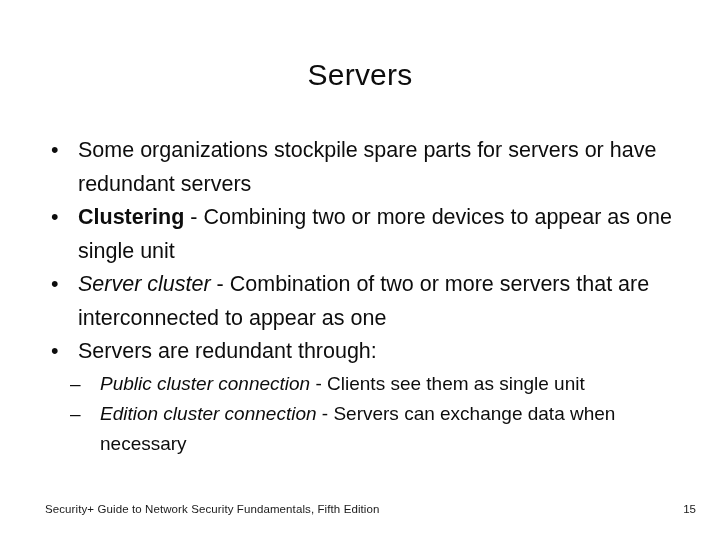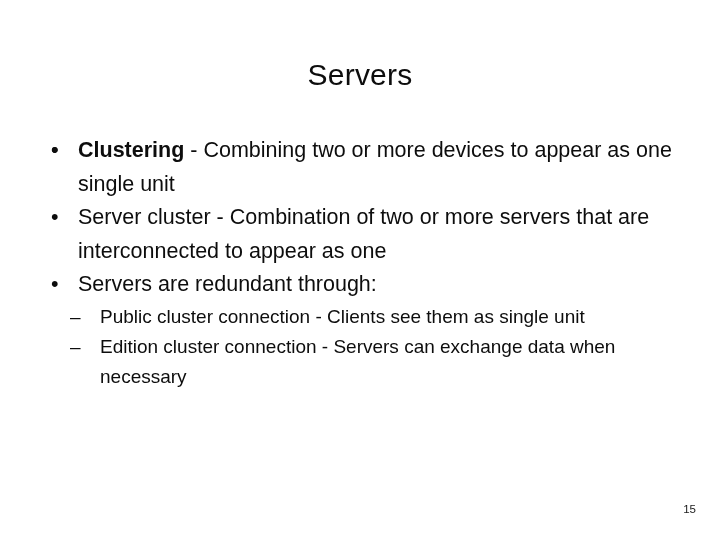--- a/index.html
+++ b/index.html
@@ -81,21 +81,21 @@
   li.bullet2 > .marker {
     position: absolute;
     left: 0px;
     top: 0;
     font-size: 19px;
     line-height: 30px;
     color: #0d0d0d;
   }
 
   .b { font-weight: 700; text-align: right; }
-  .i { }
+  .i { font-style: italic; }
 
   
   .footer-text {
     position: absolute;
     left: 45px;
     top: 502px;
     font-size: 11.5px;
     line-height: 14px;
     color: #1a1a1a;
     letter-spacing: 0.1px;
@@ -115,21 +115,21 @@
 
 <div class="slide">
 
   <div class="slide-title">Servers</div>
 
   <div class="body-block">
 
     <ul class="level1">
 
       <li class="bullet1">
-        <span class="marker">•</span><span class="b"></span>
+        <span class="marker">•</span><span class="b"></span><span>Some organizations stockpile spare parts for servers or have redundant servers</span>
       </li>
 
       <li class="bullet1">
         <span class="marker">•</span><span class="b">Clustering</span><span> - Combining two or more devices to appear as one single unit</span>
       </li>
 
       <li class="bullet1">
         <span class="marker">•</span><span class="i">Server cluster</span><span> - Combination of two or more servers that are interconnected to appear as one</span>
       </li>
 
@@ -142,16 +142,17 @@
           <span class="marker">–</span><span class="i">Public cluster connection</span><span> - Clients see them as single unit</span>
         </li>
         <li class="bullet2">
           <span class="marker">–</span><span class="i">Edition cluster connection</span><span> - Servers can exchange data when necessary</span>
         </li>
       </ul>
 
     </ul>
   </div>
 
+  <div class="footer-text">Security+ Guide to Network Security Fundamentals, Fifth Edition</div>
 
   <div class="footer-page">15</div>
 
 </div>
 
 </body></html>

